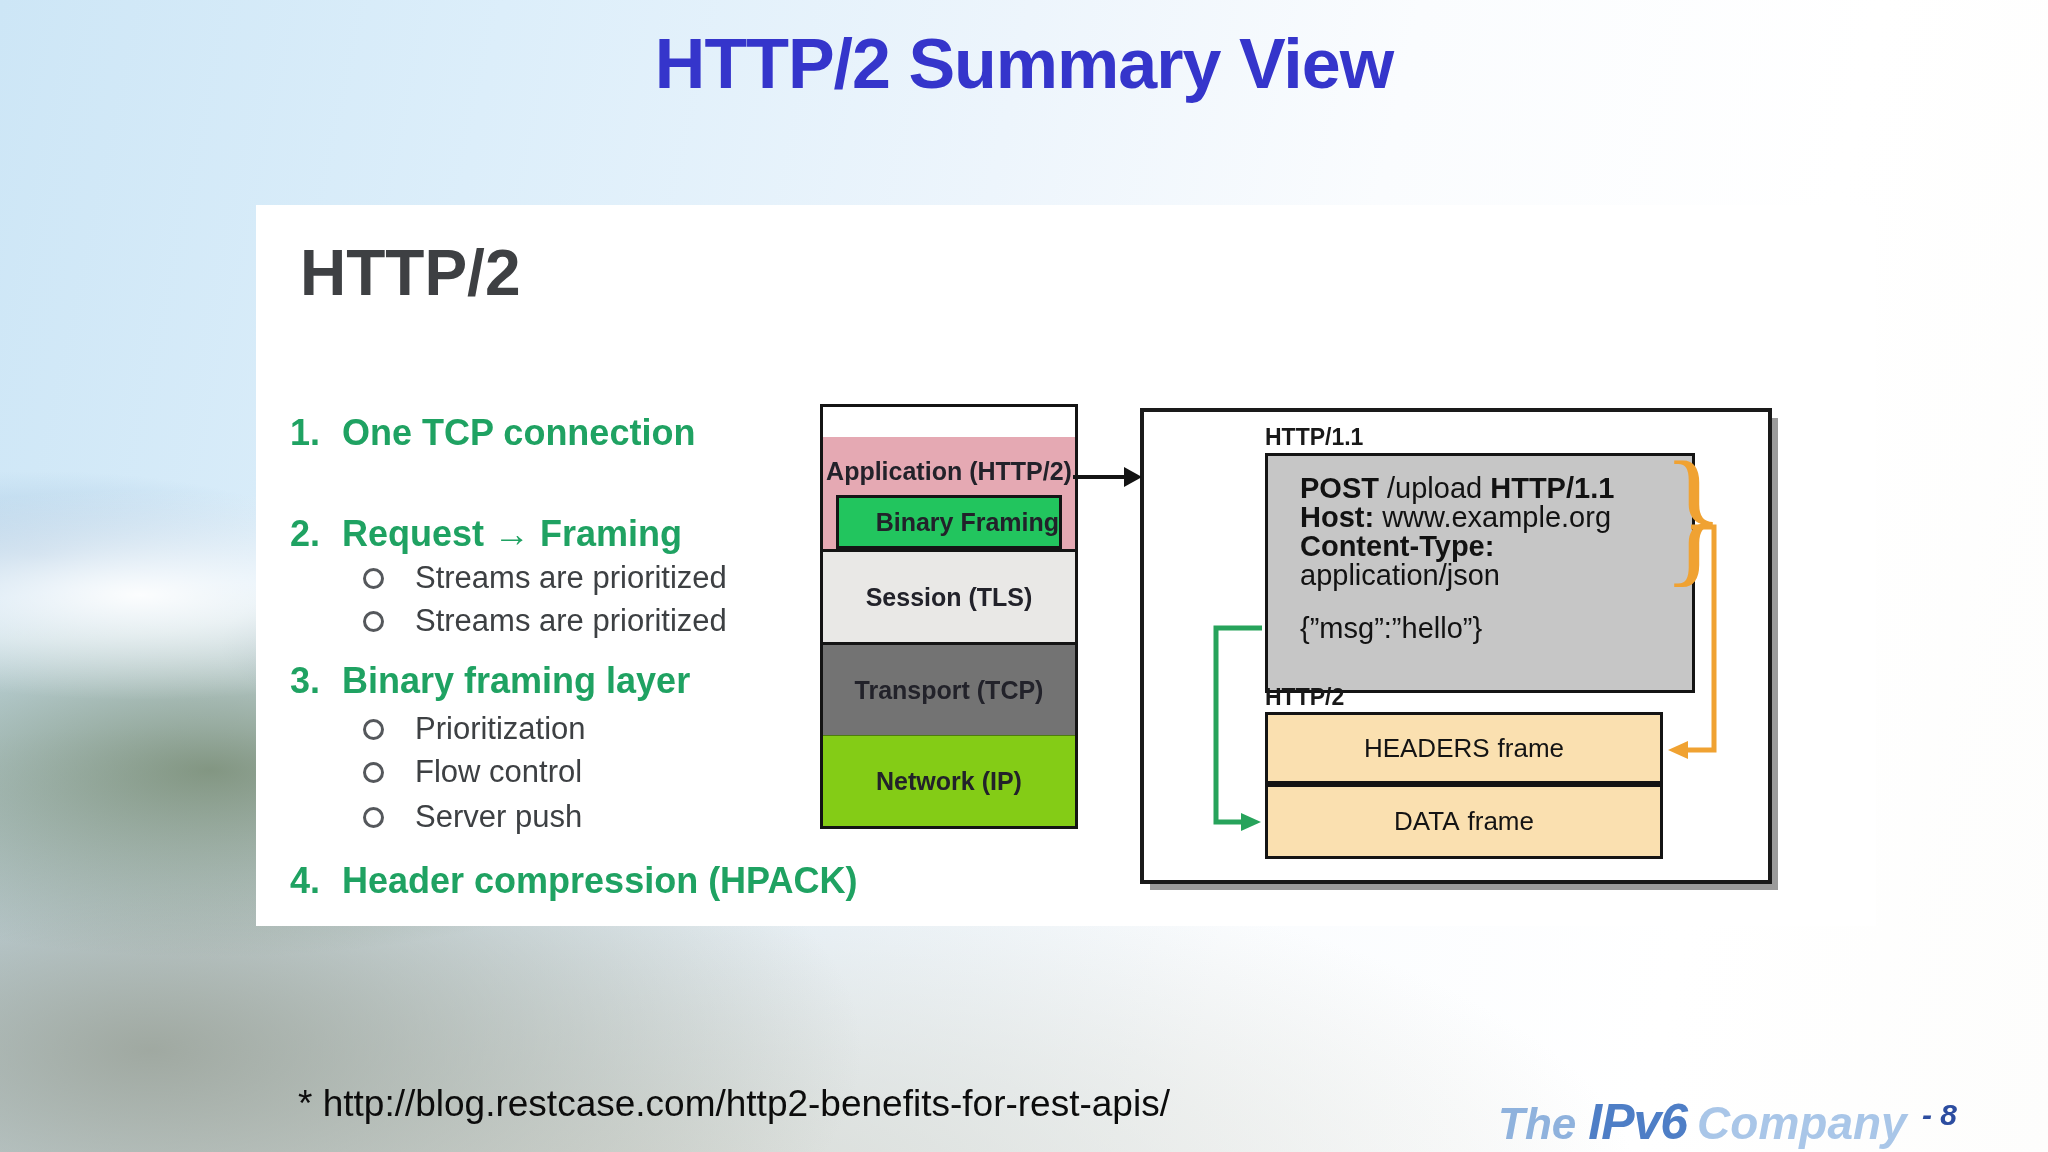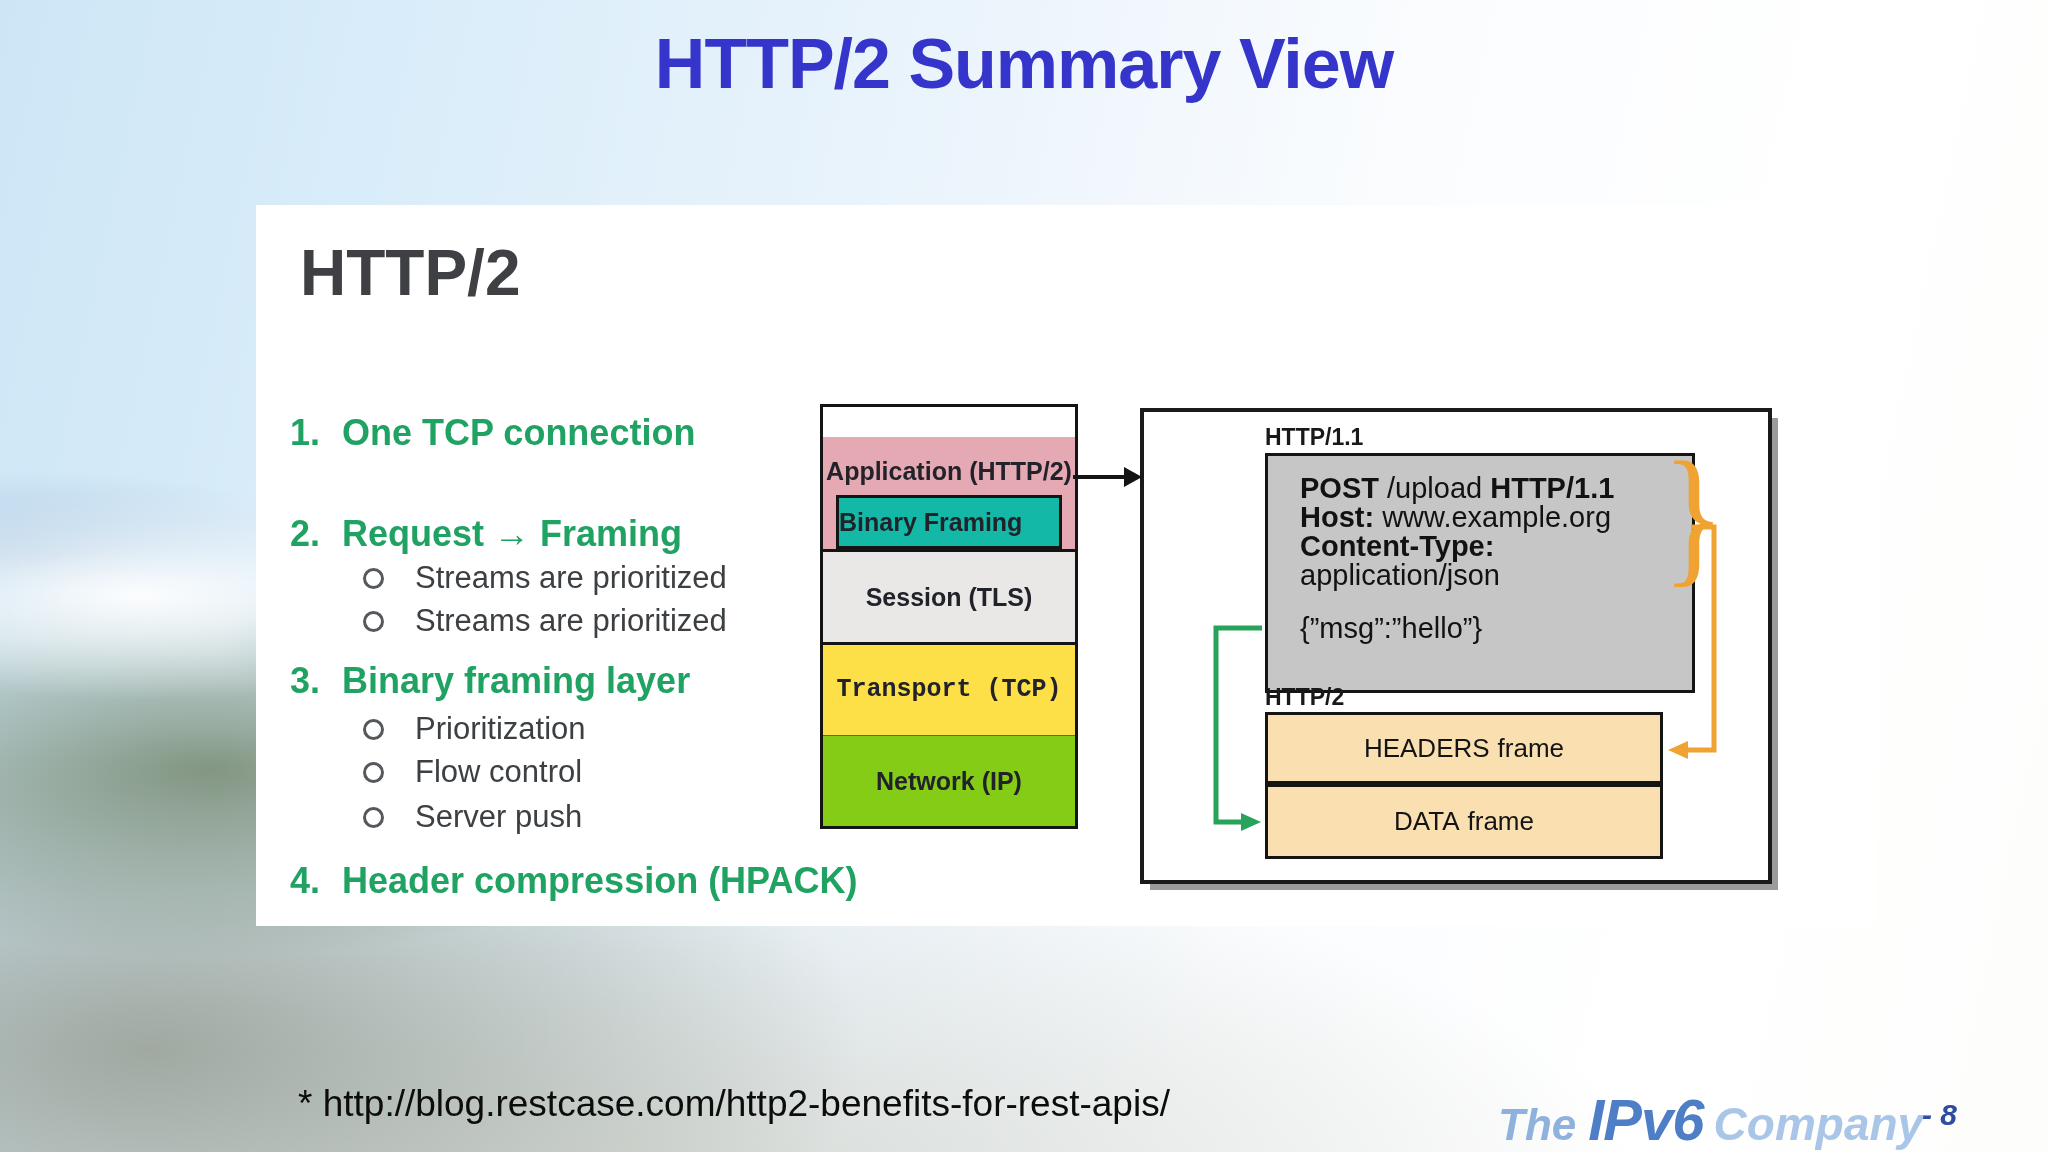--- a/index.html
+++ b/index.html
@@ -36,24 +36,24 @@
   .sub{position:absolute;left:363px;display:flex;align-items:center;height:40px;
        font-size:31px;color:#3d4043;white-space:nowrap;}
   .dot{width:15px;height:15px;border:3px solid #55585c;border-radius:50%;
        margin-right:31px;flex:0 0 auto;}
 
   
   .stack{position:absolute;left:820px;top:404px;width:252px;border:3px solid #141414;background:#fff;}
   .stack .row{position:relative;text-align:center;font-weight:700;font-size:25px;color:#22222a;}
   .row-app{height:112px;background:#e5a9b3;}
   .row-app .rlabel{padding-top:20px;margin-top:30px;}
-  .binary{position:absolute;left:13px;right:13px;top:58px;height:48px;background:#14b8a6;
-          border:3px solid #141414;line-height:48px;text-align:left;font-weight:700;font-size:25px;color:#22222a;}
+  .binary{position:absolute;left:13px;right:13px;top:58px;height:48px;background:#22c55e;
+          border:3px solid #141414;line-height:48px;text-align:right;font-weight:700;font-size:25px;color:#22222a;}
   .row-session{height:90px;background:#e9e8e6;border-top:3px solid #141414;line-height:90px;}
-  .row-transport{height:90px;background:#fde047;border-top:3px solid #141414;line-height:90px;font-family:Liberation Mono, monospace;}
+  .row-transport{height:90px;background:#737373;border-top:3px solid #141414;line-height:90px;}
   .row-network{height:90px;background:#84cc16;border-top:1px solid #4d7c0f;line-height:90px;}
 
   
   .outerbox{position:absolute;left:1140px;top:408px;width:624px;height:468px;background:#ffffff;
             border:4px solid #1a1a1a;box-shadow:8px 8px 0 -2px rgba(55,55,55,.5);}
   .dlabel{position:absolute;left:121px;font-size:23px;font-weight:600;color:#191919;}
   .reqbox{position:absolute;left:121px;top:41px;width:392px;height:201px;background:#c6c6c6;
           border:3px solid #141414;padding:18px 0 15px 32px;box-sizing:content-box;
           font-size:29px;line-height:29px;color:#121212;}
   .reqbox b{font-weight:700;}
@@ -65,21 +65,21 @@
   .databox{top:372px;height:69px;}
   .brace{position:absolute;left:513px;top:28px;font-family:"Liberation Serif",serif;
          font-size:152px;line-height:152px;font-weight:400;color:#f0a232;transform:scaleX(.85);}
 
   svg.overlay{position:absolute;inset:0;pointer-events:none;}
 
   
   .footer{position:absolute;left:298px;top:1083px;font-size:37px;color:#0c0c0c;}
   .logo{position:absolute;left:1498px;top:1086px;display:flex;align-items:baseline;font-style:italic;}
   .logo .the{font-size:44px;font-weight:700;color:#8fb2dd;border-bottom:3px solid #a9c6e8;padding-bottom:3px;}
-  .logo .ipv6{font-size:58px;font-weight:800;color:#4e7ec6;margin:0 10px 0 12px;letter-spacing:-1px;}
+  .logo .ipv6{font-size:50px;font-weight:800;color:#4e7ec6;margin:7px 10px 0 12px;letter-spacing:-1px;}
   .logo .company{font-size:46px;font-weight:700;color:#a9c6e8;border-bottom:3px solid #b9d1ec;padding-bottom:3px;}
   .pagenum{position:absolute;left:1922px;top:1098px;font-size:30px;font-weight:700;
            font-style:italic;color:#2c4da0;}
 </style>
 </head>
 <body>
 
 <div class="slide">
   <div class="bg"></div>
   <div class="panel"></div>

